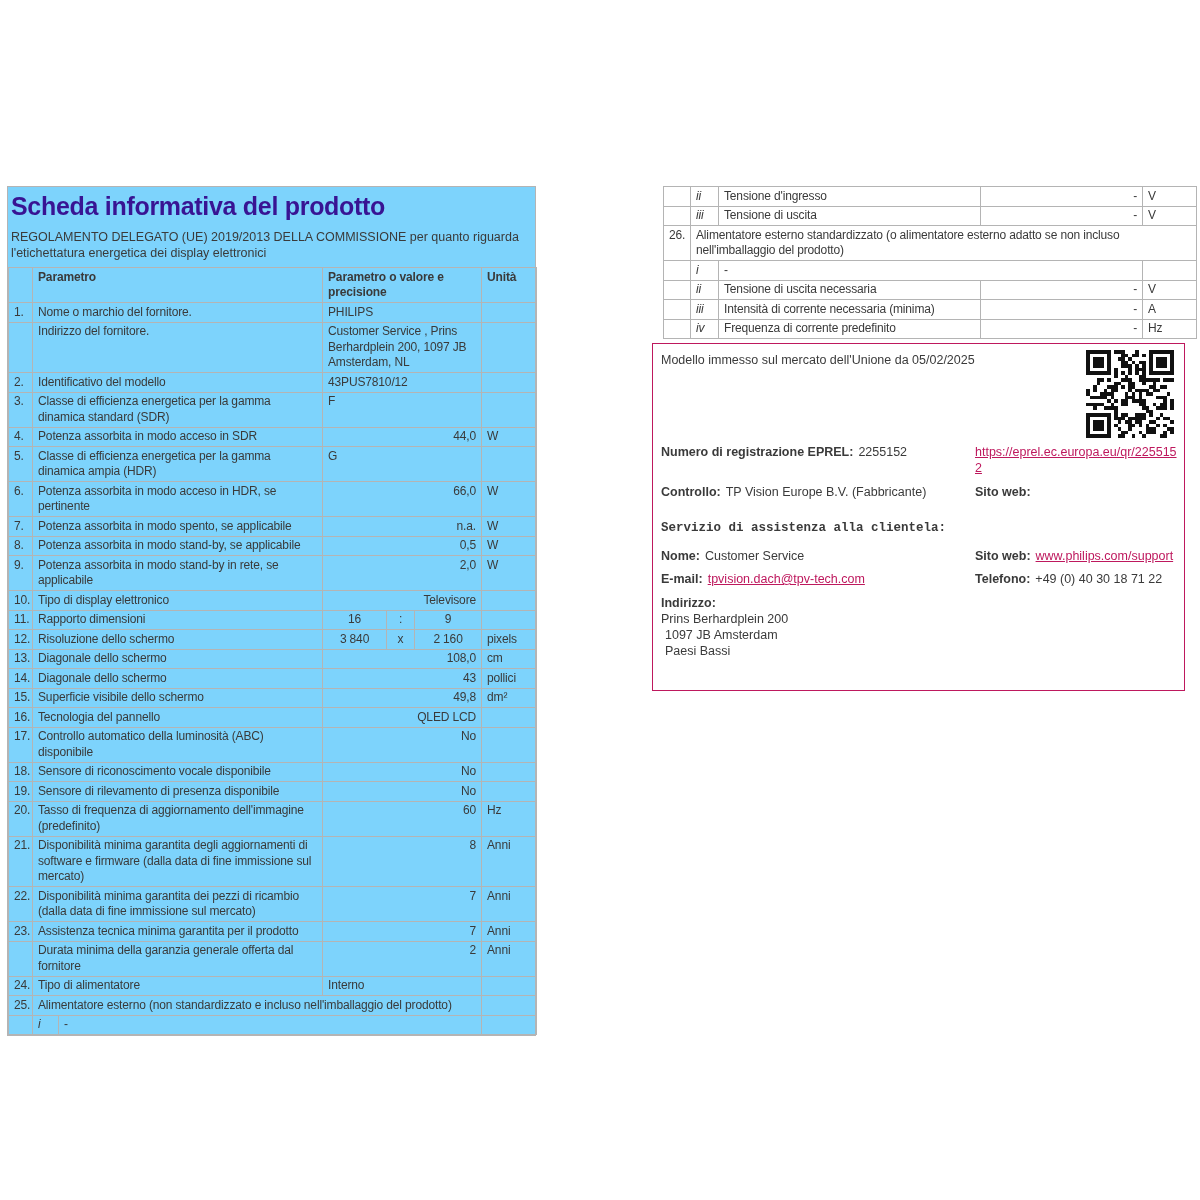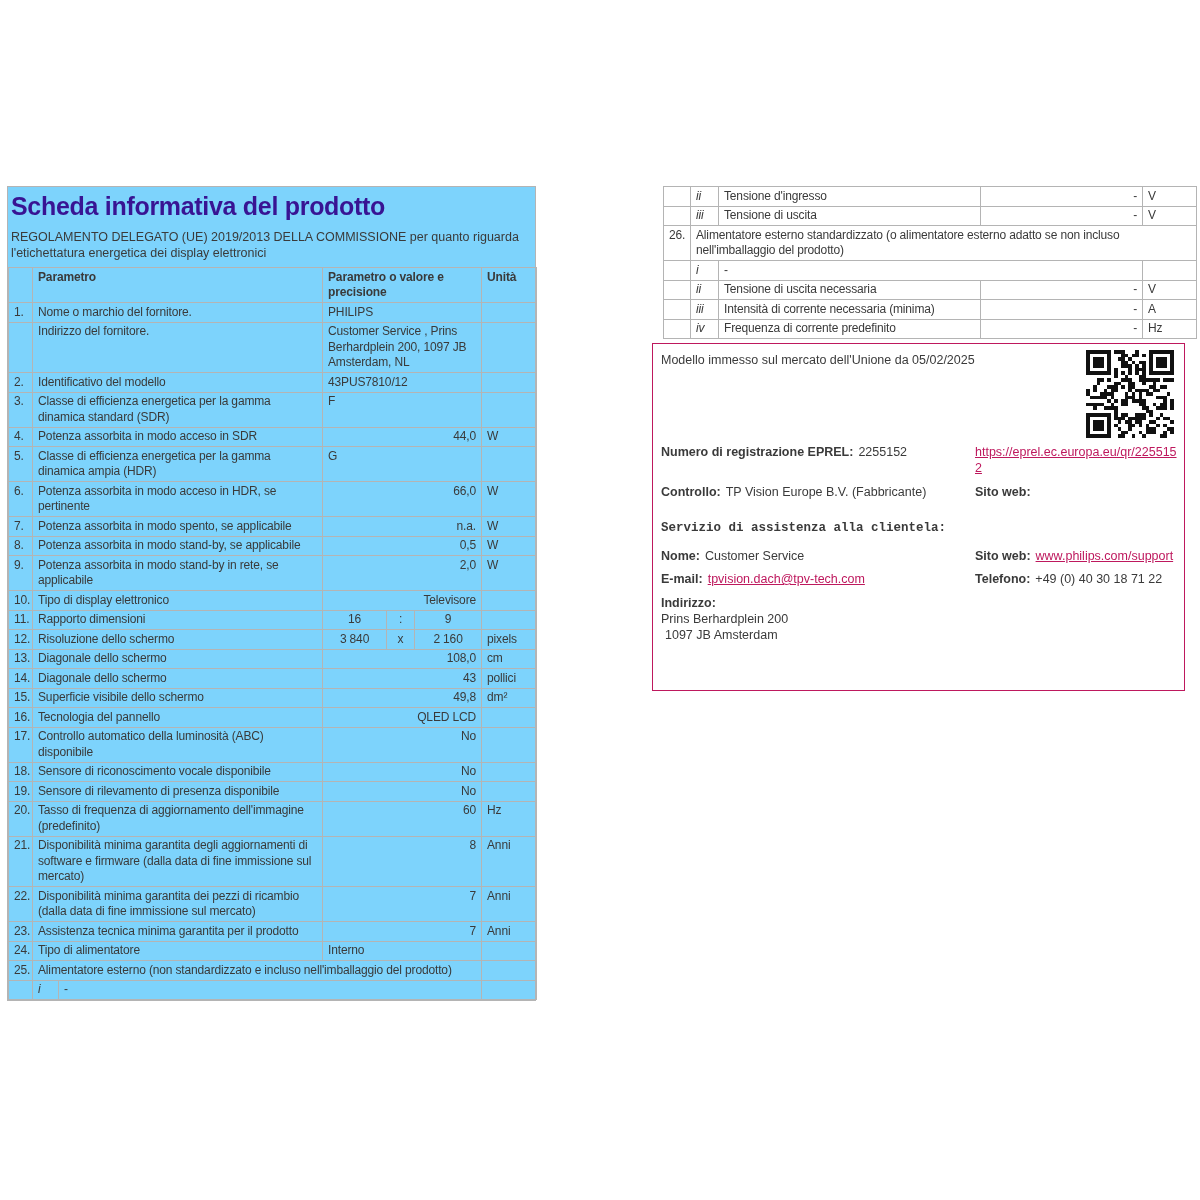--- a/index.html
+++ b/index.html
@@ -224,20 +224,26 @@
     <tr>
           <td class="num">22.</td>
           <td colspan="2">Disponibilità minima garantita dei pezzi di ricambio (dalla data di fine immissione sul mercato)</td>
           <td colspan="3" class="val-right">7</td>
           <td>Anni</td>
         </tr>
     <tr>
           <td class="num">23.</td>
           <td colspan="2">Assistenza tecnica minima garantita per il prodotto</td>
           <td colspan="3" class="val-right">7</td>
+          <td>Anni</td>
+        </tr>
+    <tr>
+          <td class="num"></td>
+          <td colspan="2">Durata minima della garanzia generale offerta dal fornitore</td>
+          <td colspan="3" class="val-right">2</td>
           <td>Anni</td>
         </tr>
     <tr>
           <td class="num">24.</td>
           <td colspan="2">Tipo di alimentatore</td>
           <td colspan="3">Interno</td>
           <td></td>
         </tr>
     <tr>
           <td class="num">25.</td>
@@ -656,13 +662,14 @@
     <div>
       <b class="lbl lbl-gap">Telefono:</b><span>+49 (0) 40 30 18 71 22</span>
     </div>
   </div>
 
   <div class="row-indirizzo">
     <b class="lbl">Indirizzo:</b>
   </div>
   <div class="addr-line">Prins Berhardplein 200</div>
   <div class="addr-line addr-indent">1097 JB Amsterdam</div>
+  <div class="addr-line addr-indent">Paesi Bassi</div>
 </div>
 
 </body></html>

